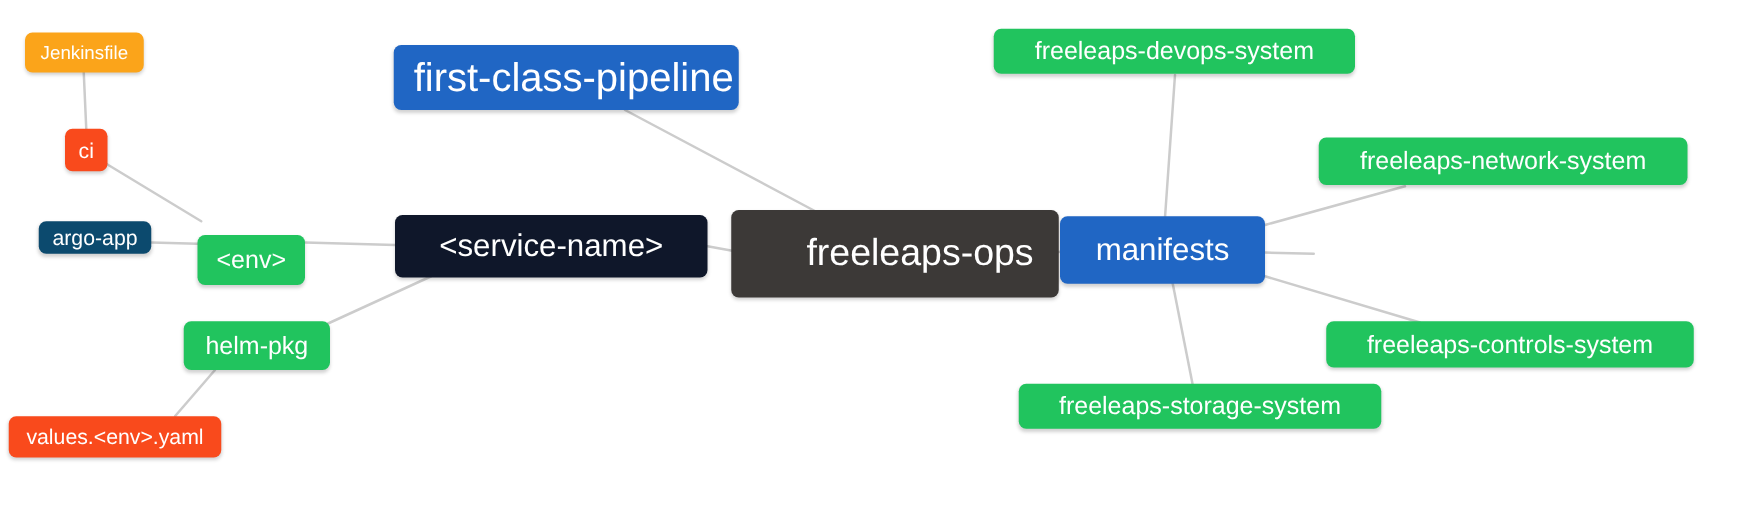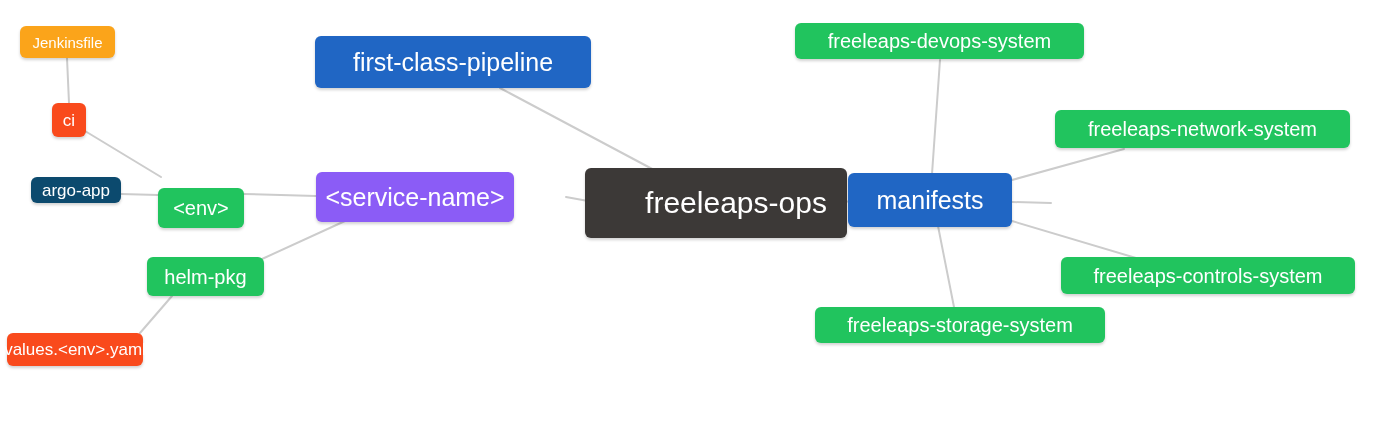--- a/index.html
+++ b/index.html
@@ -70,27 +70,27 @@
     </div>
     <div class="node" style="left: 31px; top: 177px; width: 90px; height: 26px; font-size: 17px; background: #0c4a6e;">
       <span>argo-app</span>
     </div>
     <div class="node" style="left: 158px; top: 188px; width: 86px; height: 40px; font-size: 20px; background: rgb(33, 196, 94);">
       <span>&lt;env&gt;</span>
     </div>
     <div class="node" style="left: 147px; top: 257px; width: 117px; height: 39px; font-size: 20px; background: rgb(33, 196, 94);">
       <span>helm-pkg</span>
     </div>
-    <div class="node" style="left: 7px; top: 333px; width: 136px; height: 33px; font-size: 17px; background: rgb(249, 74, 28);">
+    <div class="node" style="left: 7px; top: 333px; width: 170px; height: 33px; font-size: 17px; background: rgb(249, 74, 28);">
       <span>values.&lt;env&gt;.yaml</span>
     </div>
-    <div class="node" style="left: 315px; top: 36px; width: 276px; height: 52px; font-size: 25px; background: rgb(32, 102, 196);">
+    <div class="node" style="left: 315px; top: 36px; width: 276px; height: 52px; font-size: 32px; background: rgb(32, 102, 196); justify-content: flex-end;">
       <span>first-class-pipeline</span>
     </div>
-    <div class="node" style="left: 316px; top: 172px; width: 198px; height: 50px; font-size: 25px; background: #8b5cf6;">
+    <div class="node" style="left: 316px; top: 172px; width: 250px; height: 50px; font-size: 25px; background: #0f172a;">
       <span>&lt;service-name&gt;</span>
     </div>
     <div class="node" style="left: 585px; top: 168px; width: 262px; height: 70px; font-size: 30px; background: rgb(60, 57, 55); padding-left: 40px;">
       <span>freeleaps-ops</span>
     </div>
     <div class="node" style="left: 848px; top: 173px; width: 164px; height: 54px; font-size: 25px; background: rgb(32, 102, 196);">
       <span>manifests</span>
     </div>
     <div class="node" style="left: 795px; top: 23px; width: 289px; height: 36px; font-size: 20px; background: rgb(33, 196, 94);">
       <span>freeleaps-devops-system</span>

